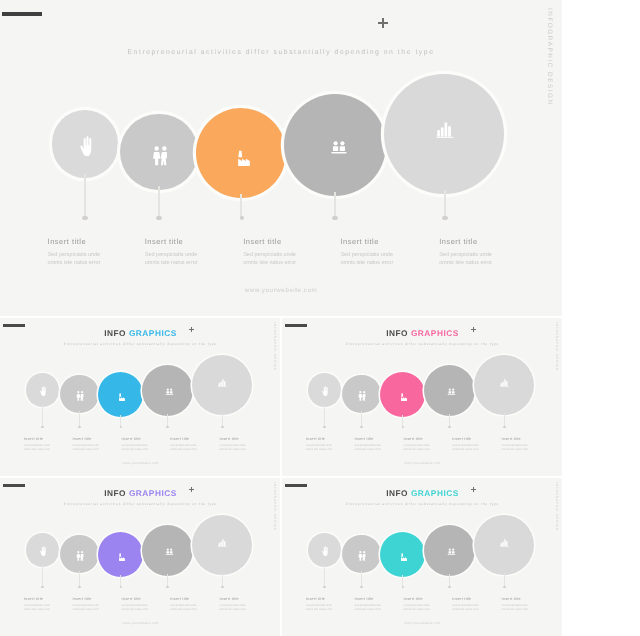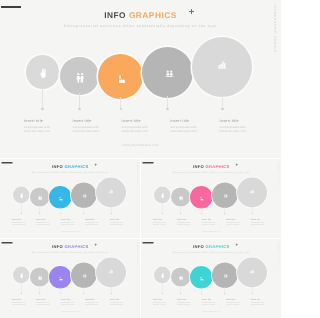--- a/index.html
+++ b/index.html
@@ -47,21 +47,20 @@
           color:#cfcdca;letter-spacing:.3px;line-height:3.4px;}
 </style>
 </head>
 <body>
 
 <div class="page">
   <div class="slidewrap" id="w0">
       <div class="slide">
         <div class="topbar"></div>
         <div class="vtext">INFOGRAPHIC DESIGN</div>
-        <div class="title"><span class="a">INFO</span> <span class="b" style="color:#f9a85c">GRAPHICS</span></div>
         <div class="plus"></div>
         <div class="subtitle">Entrepreneurial activities differ substantially depending on the type</div>
         <div class="circ" style="left:26.199999999999996px;top:55.4px;width:33.2px;height:33.2px;background:#dadada;">
           <div class="ic" style="left:14.100000000000001px;top:12.3px;width:5.8px;height:10.6px;position:absolute;">
             <svg viewBox="2.5 0 17.5 23" width="100%" height="100%" preserveAspectRatio="none">
               <g fill="#ffffff">
                 <path d="M9.6 2.2c.85 0 1.55.7 1.55 1.55v6.2h1.1V1.9c0-.85.7-1.55 1.55-1.55s1.55.7 1.55 1.55v8.05h1.1V3.6c0-.85.7-1.55 1.55-1.55S19.55 2.75 19.55 3.6v9.8c0 5.6-2.6 8.7-6.6 8.7-2.9 0-4.6-1.35-6.1-3.85L3.3 12.5c-.45-.75-.2-1.6.55-2.05.7-.4 1.55-.2 2 .5l2.2 3.2V3.75c0-.85.7-1.55 1.55-1.55z"></path>
               </g>
             </svg>
           </div>

